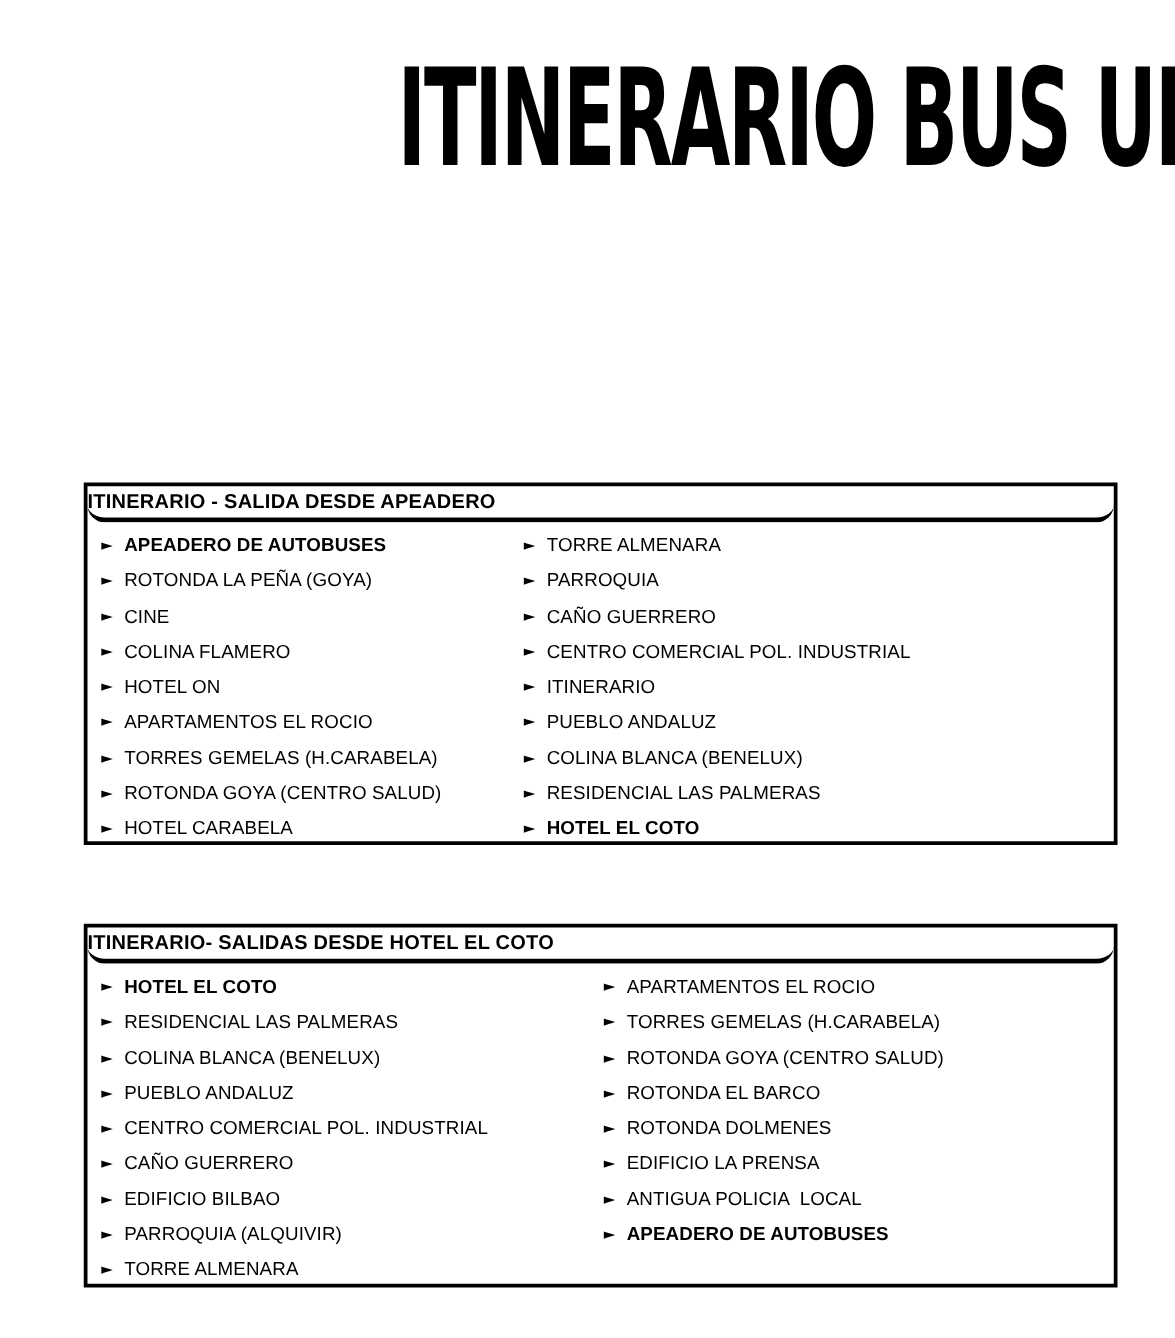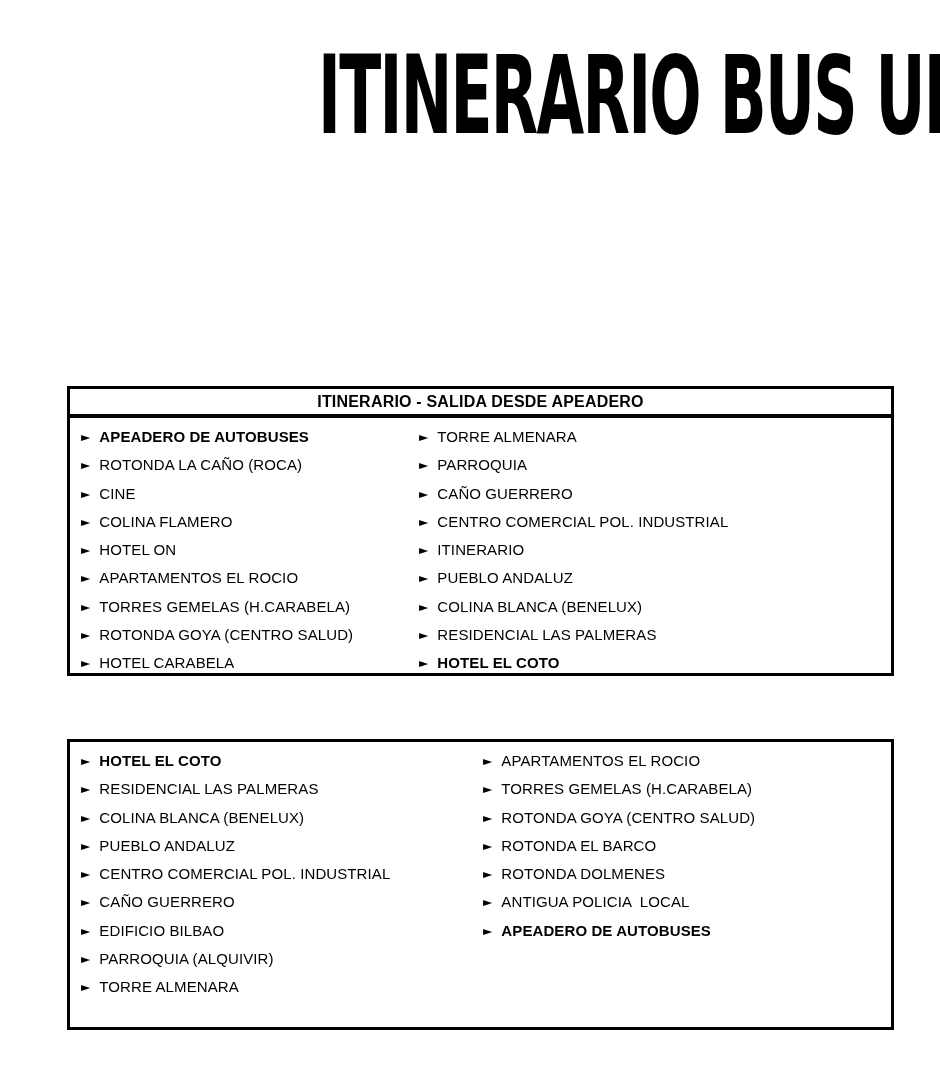--- a/index.html
+++ b/index.html
@@ -45,25 +45,25 @@
     border: 3px solid #000000;
     background: #ffffff;
     box-sizing: content-box;
   }
   .table-1 { top: 386px; height: 284px; }
   .table-2 { top: 739px; height: 285px; }
 
   .table-header {
     height: 25px;
     line-height: 25px;
-    text-align: center;
     font-weight: 700;
     font-size: 16px;
     border-bottom: 4px solid #000000;
     letter-spacing: 0.2px;
+    border-radius: 14px;
   }
 
   .table-body {
     display: flex;
     padding: 5px 0 0 11px;
   }
   .col {
     list-style: none;
     margin: 0;
     padding: 0;
@@ -97,21 +97,21 @@
   <div class="title-line">
     <span class="title-text">ITINERARIO BUS URBANO</span>
   </div>
 </header>
 
 <section class="itinerary-table table-1">
   <div class="table-header">ITINERARIO - SALIDA DESDE APEADERO</div>
   <div class="table-body">
     <ul class="col col-left">
       <li class="stop bold"><span class="arrow">►</span><span class="stop-label">APEADERO DE AUTOBUSES</span></li>
-      <li class="stop"><span class="arrow">►</span><span class="stop-label">ROTONDA LA CAÑO (ROCA)</span></li>
+      <li class="stop"><span class="arrow">►</span><span class="stop-label">ROTONDA LA PEÑA (GOYA)</span></li>
       <li class="stop"><span class="arrow">►</span><span class="stop-label">CINE</span></li>
       <li class="stop"><span class="arrow">►</span><span class="stop-label">COLINA FLAMERO</span></li>
       <li class="stop"><span class="arrow">►</span><span class="stop-label">HOTEL ON</span></li>
       <li class="stop"><span class="arrow">►</span><span class="stop-label">APARTAMENTOS EL ROCIO</span></li>
       <li class="stop"><span class="arrow">►</span><span class="stop-label">TORRES GEMELAS (H.CARABELA)</span></li>
       <li class="stop"><span class="arrow">►</span><span class="stop-label">ROTONDA GOYA (CENTRO SALUD)</span></li>
       <li class="stop"><span class="arrow">►</span><span class="stop-label">HOTEL CARABELA</span></li>
     </ul>
     <ul class="col col-right">
       <li class="stop"><span class="arrow">►</span><span class="stop-label">TORRE ALMENARA</span></li>
@@ -121,35 +121,37 @@
       <li class="stop"><span class="arrow">►</span><span class="stop-label">ITINERARIO</span></li>
       <li class="stop"><span class="arrow">►</span><span class="stop-label">PUEBLO ANDALUZ</span></li>
       <li class="stop"><span class="arrow">►</span><span class="stop-label">COLINA BLANCA (BENELUX)</span></li>
       <li class="stop"><span class="arrow">►</span><span class="stop-label">RESIDENCIAL LAS PALMERAS</span></li>
       <li class="stop bold"><span class="arrow">►</span><span class="stop-label">HOTEL EL COTO</span></li>
     </ul>
   </div>
 </section>
 
 <section class="itinerary-table table-2">
+  <div class="table-header">ITINERARIO- SALIDAS DESDE HOTEL EL COTO</div>
   <div class="table-body">
     <ul class="col col-left">
       <li class="stop bold"><span class="arrow">►</span><span class="stop-label">HOTEL EL COTO</span></li>
       <li class="stop"><span class="arrow">►</span><span class="stop-label">RESIDENCIAL LAS PALMERAS</span></li>
       <li class="stop"><span class="arrow">►</span><span class="stop-label">COLINA BLANCA (BENELUX)</span></li>
       <li class="stop"><span class="arrow">►</span><span class="stop-label">PUEBLO ANDALUZ</span></li>
       <li class="stop"><span class="arrow">►</span><span class="stop-label">CENTRO COMERCIAL POL. INDUSTRIAL</span></li>
       <li class="stop"><span class="arrow">►</span><span class="stop-label">CAÑO GUERRERO</span></li>
       <li class="stop"><span class="arrow">►</span><span class="stop-label">EDIFICIO BILBAO</span></li>
       <li class="stop"><span class="arrow">►</span><span class="stop-label">PARROQUIA (ALQUIVIR)</span></li>
       <li class="stop"><span class="arrow">►</span><span class="stop-label">TORRE ALMENARA</span></li>
     </ul>
     <ul class="col col-right">
       <li class="stop"><span class="arrow">►</span><span class="stop-label">APARTAMENTOS EL ROCIO</span></li>
       <li class="stop"><span class="arrow">►</span><span class="stop-label">TORRES GEMELAS (H.CARABELA)</span></li>
       <li class="stop"><span class="arrow">►</span><span class="stop-label">ROTONDA GOYA (CENTRO SALUD)</span></li>
       <li class="stop"><span class="arrow">►</span><span class="stop-label">ROTONDA EL BARCO</span></li>
       <li class="stop"><span class="arrow">►</span><span class="stop-label">ROTONDA DOLMENES</span></li>
+      <li class="stop"><span class="arrow">►</span><span class="stop-label">EDIFICIO LA PRENSA</span></li>
       <li class="stop"><span class="arrow">►</span><span class="stop-label">ANTIGUA POLICIA  LOCAL</span></li>
       <li class="stop bold"><span class="arrow">►</span><span class="stop-label">APEADERO DE AUTOBUSES</span></li>
     </ul>
   </div>
 </section>
 
 </body></html>

